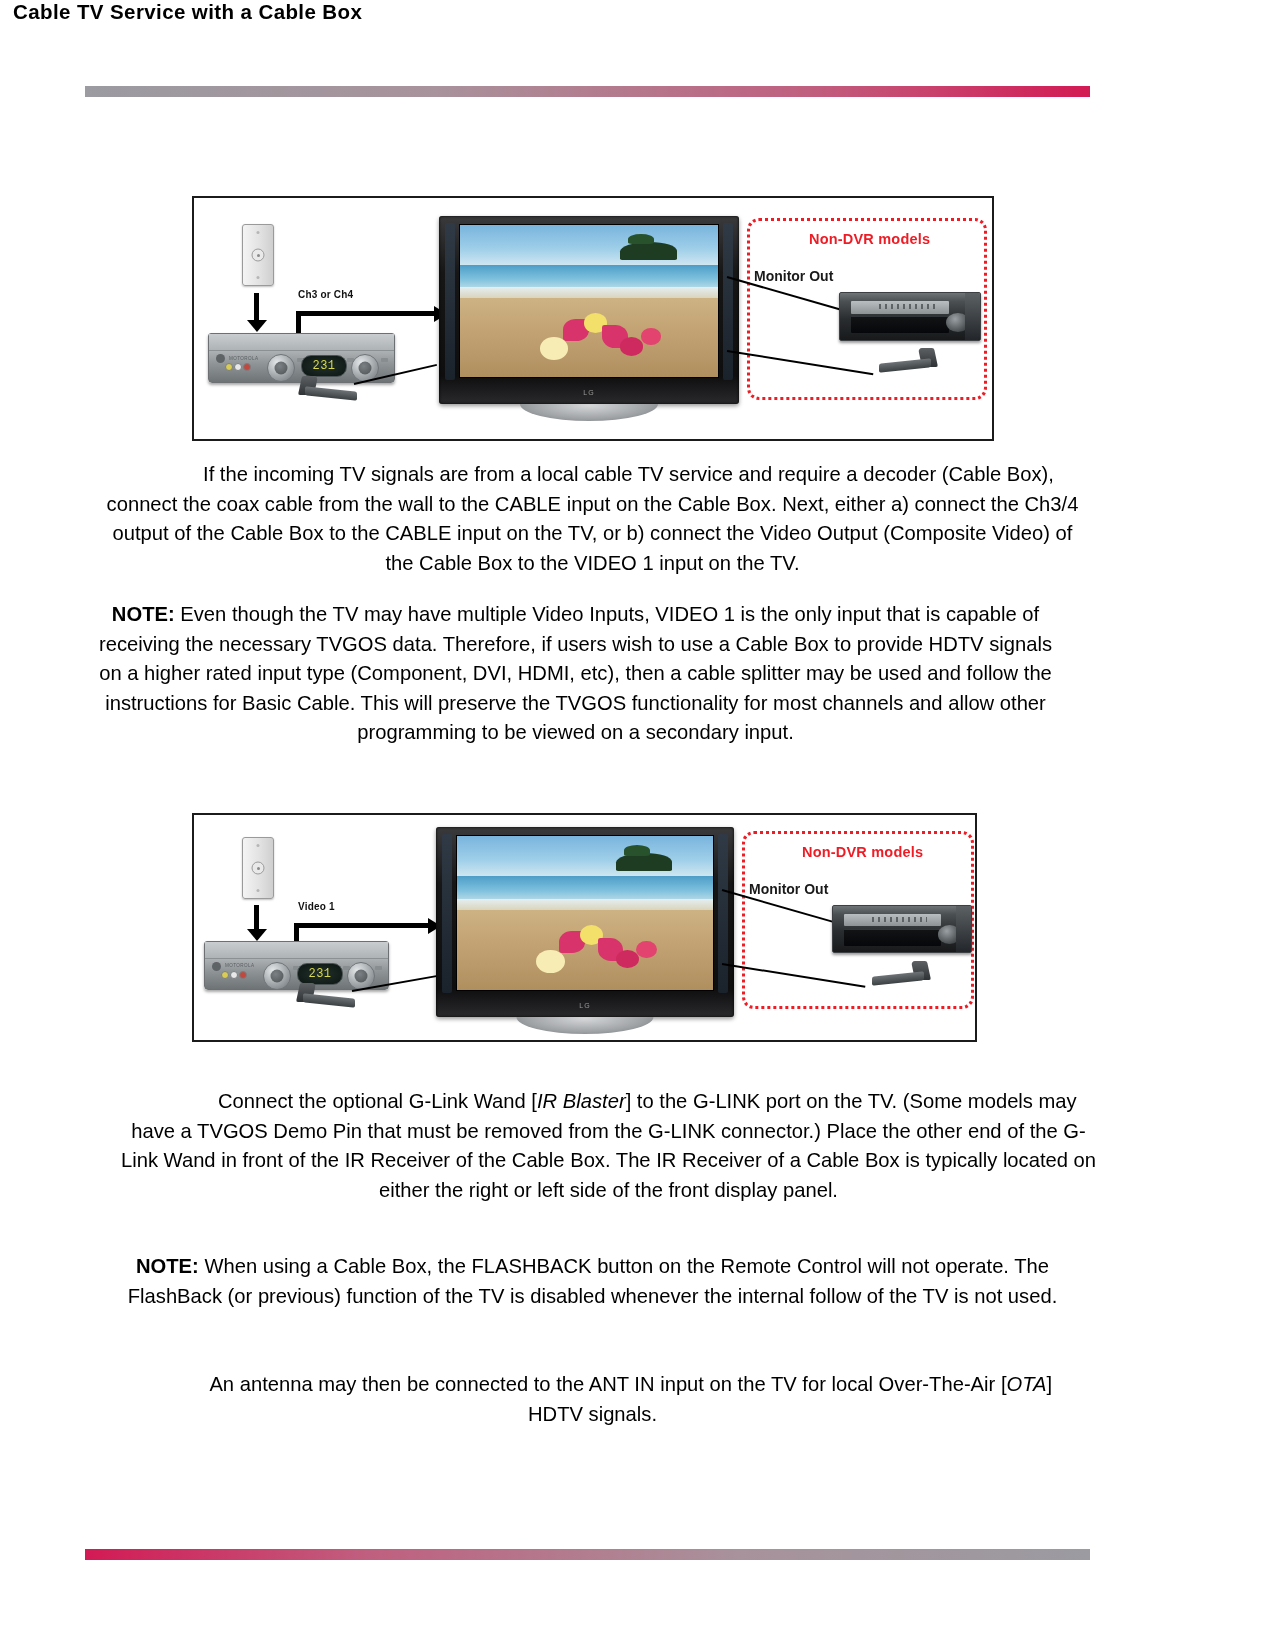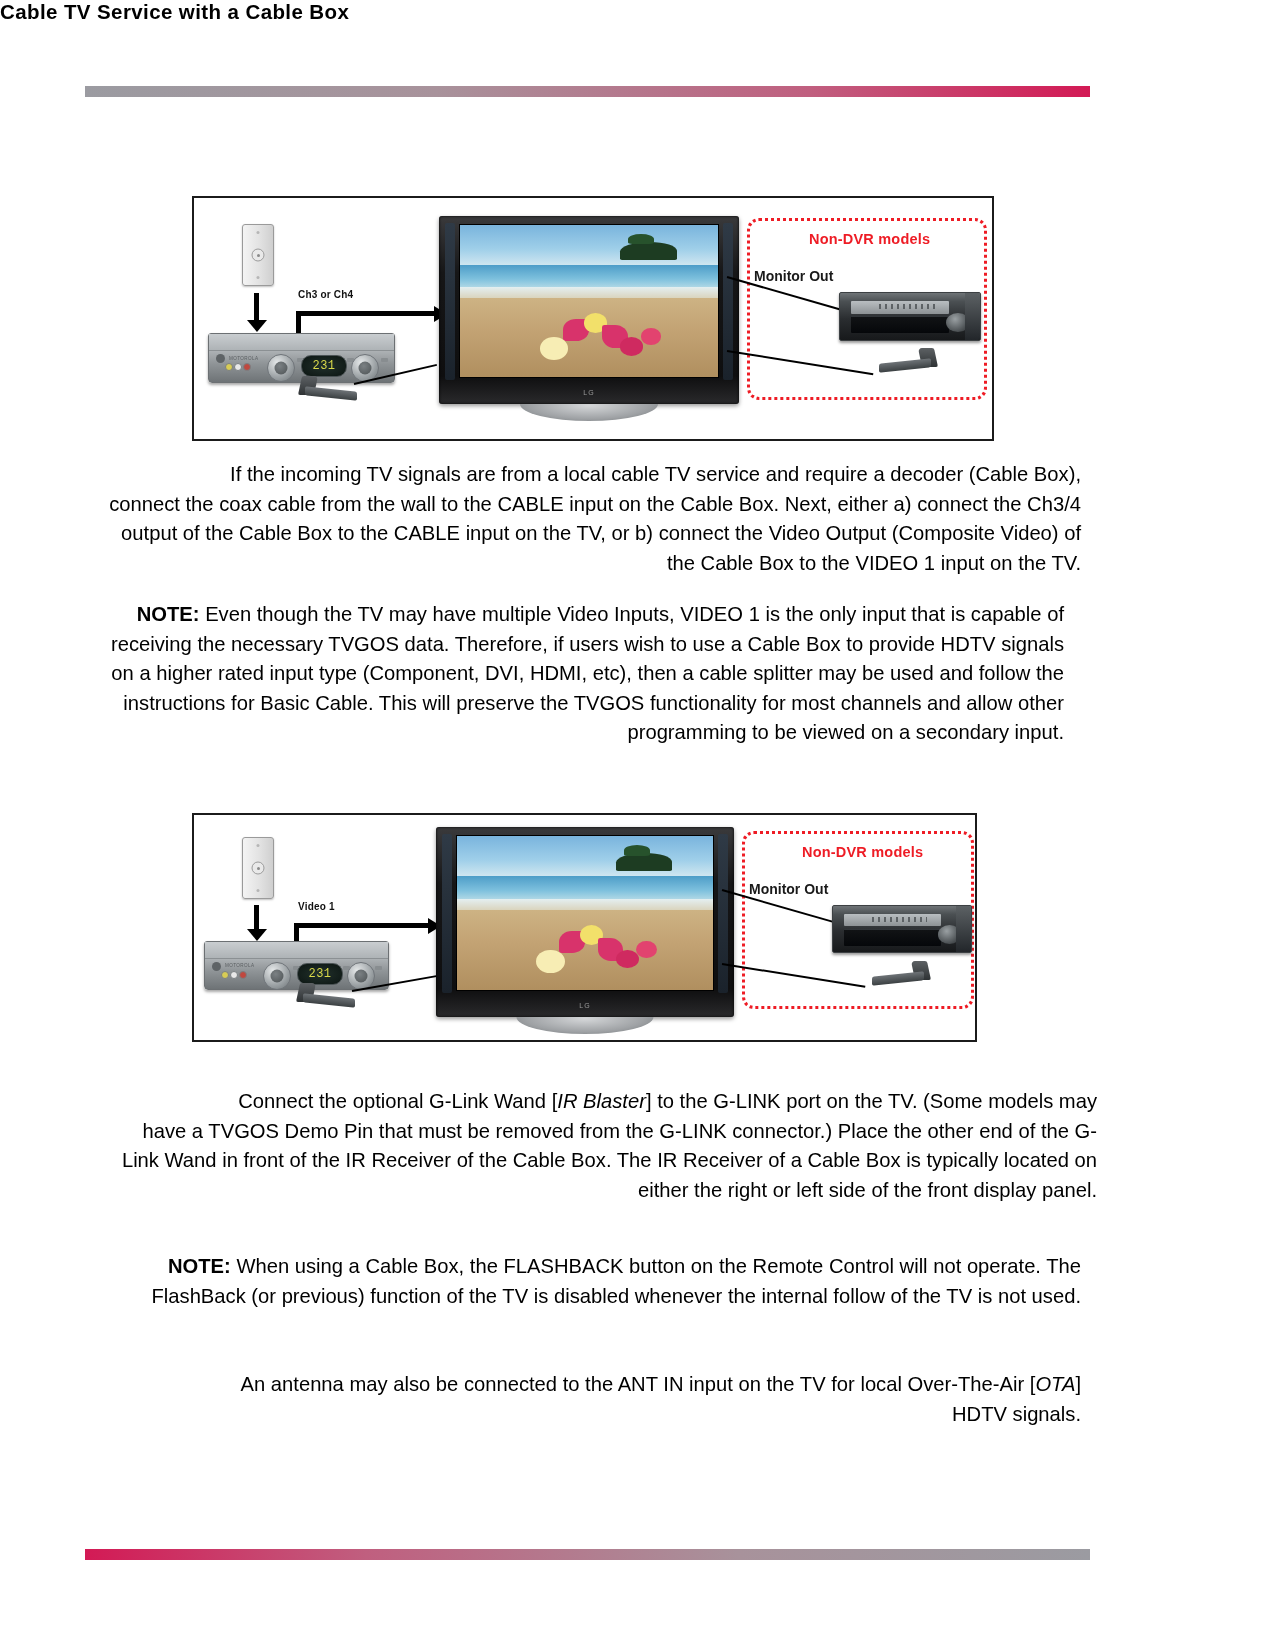--- a/index.html
+++ b/index.html
@@ -37,27 +37,28 @@
     top: 1549px;
     background: linear-gradient(to right, #d31a55 0%, #c05f7f 28%, #a8929b 65%, #9b9ba1 100%);
   }
 
   h1.section-heading {
     font-size: 20.5px;
     font-weight: bold;
     letter-spacing: 0.4px;
     margin: 0 0 22px 0;
     font-family: "Liberation Sans", sans-serif;
+    padding-left: 13px;
   }
 
   p.body-text {
     font-size: 20.2px;
     line-height: 29.5px;
     margin: 0 0 26px 0;
-    text-align: right;
+    text-align: center;
     font-family: "Liberation Sans", sans-serif;
     font-stretch: condensed;
     transform-origin: left top;
   }
   p.indent::before {
     content: "";
     display: inline-block;
     width: 72px;
   }
   .b { font-weight: bold; }
@@ -584,19 +585,19 @@
 
   <p class="body-text indent" style="position:absolute; left:120px; top:1087px; width:977px;">
     <span>Connect the optional G-Link Wand [</span><span class="i">IR Blaster</span><span>] to the G-LINK port on the TV. (Some models may have a TVGOS Demo Pin that must be removed from the G-LINK connector.) Place the other end of the G-Link Wand in front of the IR Receiver of the Cable Box. The IR Receiver of a Cable Box is typically located on either the right or left side of the front display panel.</span>
   </p>
 
   <p class="body-text" style="position:absolute; left:104px; top:1252px; width:977px;">
     <span class="b">NOTE:</span><span> When using a Cable Box, the FLASHBACK button on the Remote Control will not operate. The FlashBack (or previous) function of the TV is disabled whenever the internal follow of the TV is not used.</span>
   </p>
 
   <p class="body-text indent" style="position:absolute; left:104px; top:1370px; width:977px;">
-    <span>An antenna may also be connected to the ANT IN input on the TV for local Over-The-Air [</span><span class="i">OTA</span><span>] HDTV signals.</span>
+    <span>An antenna may then be connected to the ANT IN input on the TV for local Over-The-Air [</span><span class="i">OTA</span><span>] HDTV signals.</span>
   </p>
 
   <div class="rule rule-bottom"></div>
 
 
 </div>
 
 </body></html>

